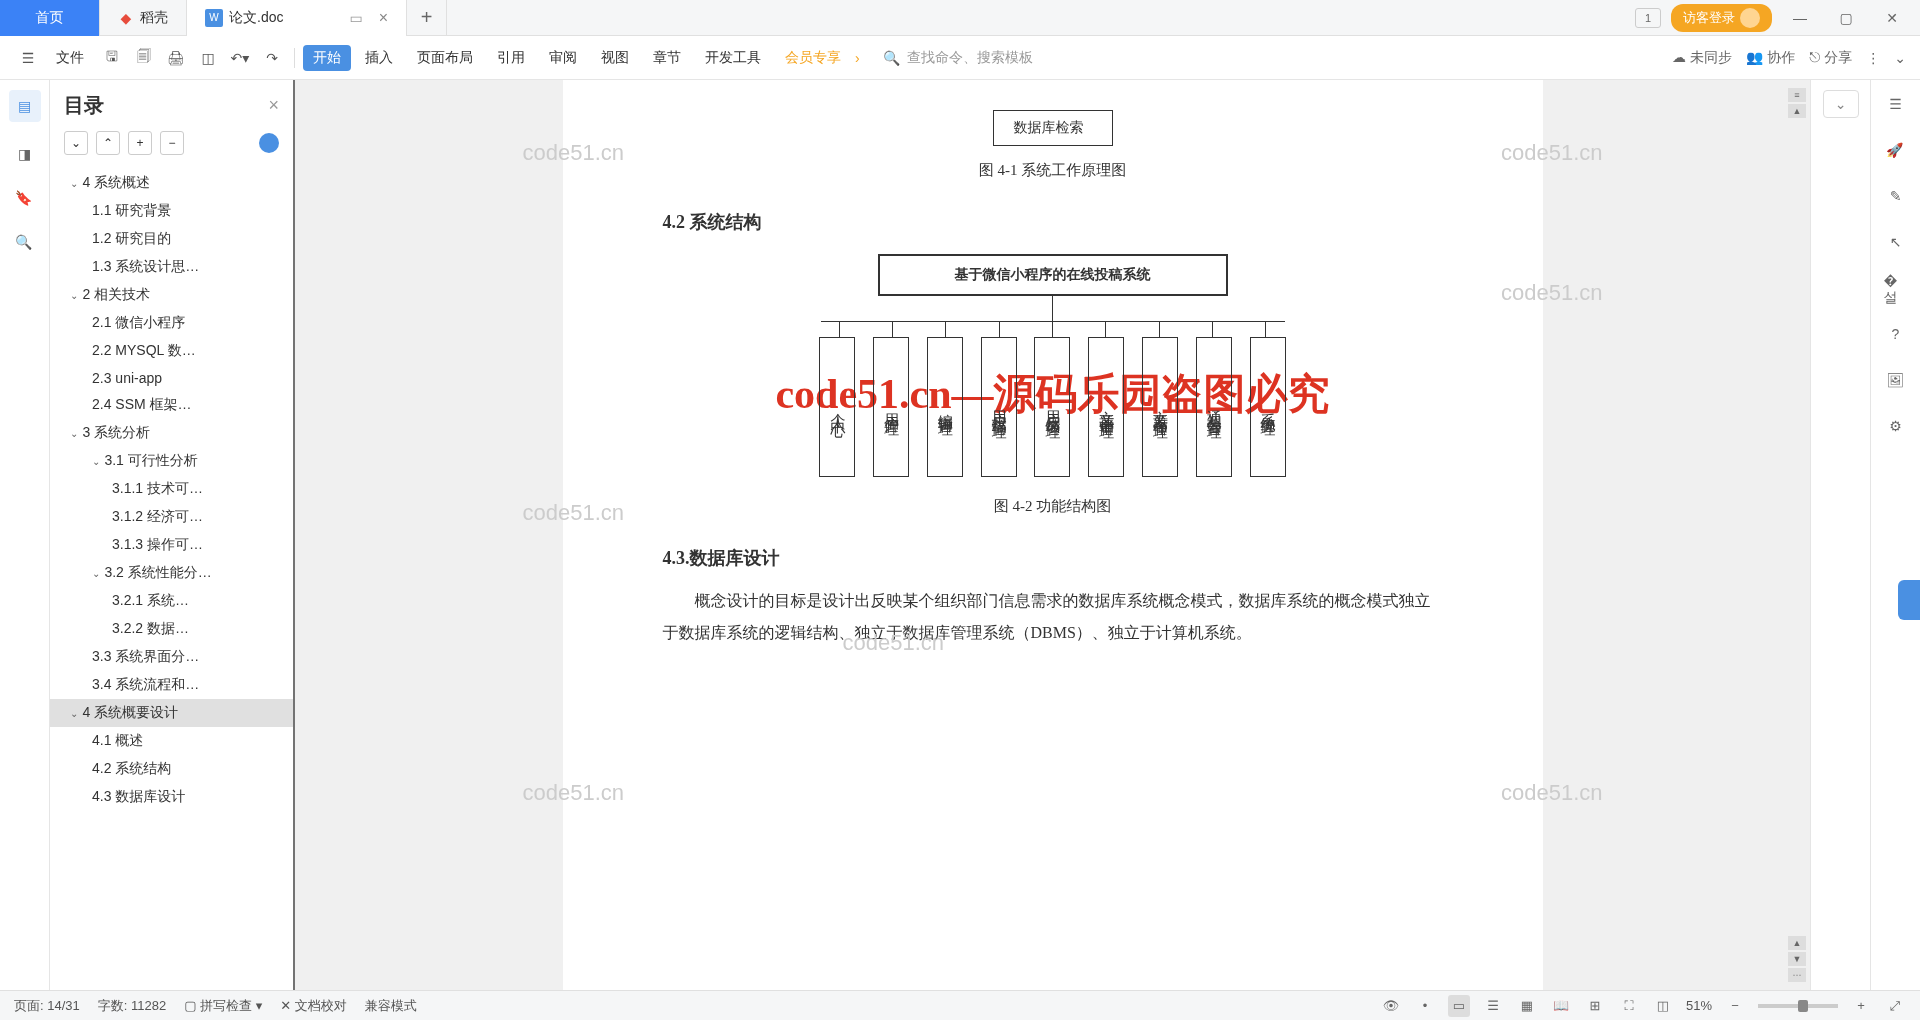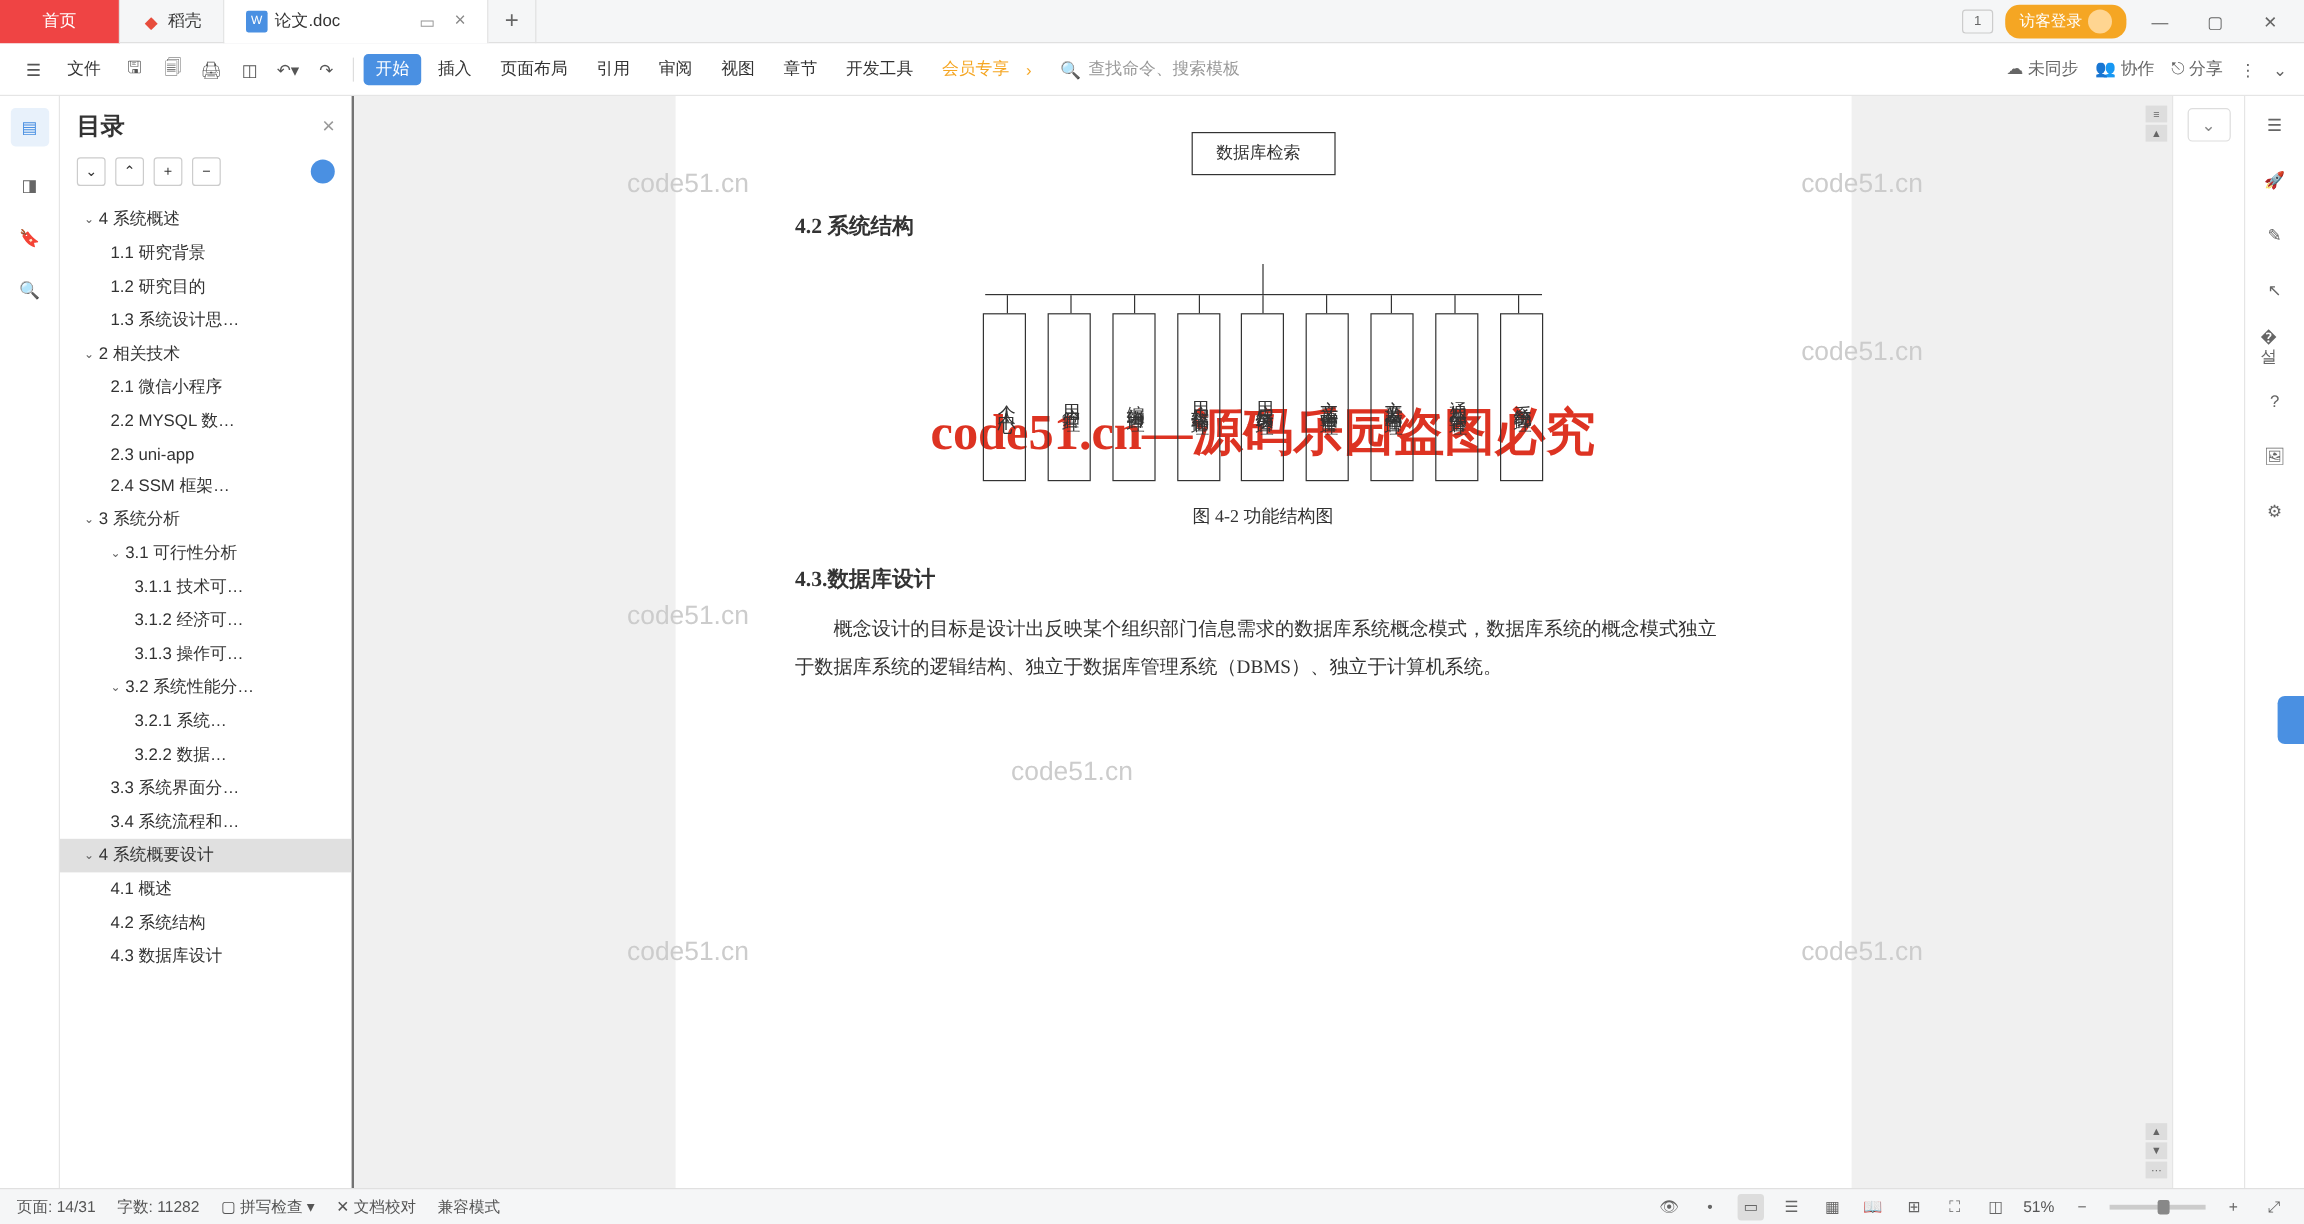--- a/index.html
+++ b/index.html
@@ -1,19 +1,19 @@
 <!DOCTYPE html>
 <html><head>
 <meta charset="utf-8">
 <style>
 *{margin:0;padding:0;box-sizing:border-box;font-family:"Microsoft YaHei",sans-serif}
 body{width:1920px;height:1020px;overflow:hidden;background:#fff;font-size:14px;color:#333}
 .titlebar{height:36px;background:#f5f6f7;display:flex;align-items:center;border-bottom:1px solid #e0e0e0}
 .tab{height:36px;padding:0 18px;display:flex;align-items:center;gap:6px;border-right:1px solid #e0e0e0;cursor:pointer}
-.tab.home{background:#ef4444;color:#fff;width:100px;justify-content:center}
+.tab.home{background:#3b82f6;color:#fff;width:100px;justify-content:center}
 .tab.active{background:#fff}
 .tab-icon{width:16px;height:16px;display:inline-flex;align-items:center;justify-content:center}
 .tab-close{margin-left:10px;color:#888;font-size:16px}
 .new-tab{width:40px;justify-content:center;font-size:20px;color:#666}
 .titlebar-right{margin-left:auto;display:flex;align-items:center;gap:10px;padding-right:10px}
 .login-btn{background:#f5a623;color:#fff;padding:4px 12px;border-radius:12px;display:flex;align-items:center;gap:5px;font-size:13px}
 .avatar{width:20px;height:20px;border-radius:50%;background:#ffd591}
 .winbtn{width:36px;height:28px;display:flex;align-items:center;justify-content:center;color:#666}
 .menubar{height:44px;display:flex;align-items:center;padding:0 14px;gap:4px;border-bottom:1px solid #e5e5e5}
 .menu-icon{width:28px;height:28px;display:flex;align-items:center;justify-content:center;color:#555}
@@ -233,24 +233,26 @@
     <div class="page">
       <div class="watermark" style="top:60px;left:-40px">code51.cn</div>
       <div class="watermark" style="top:60px;right:-60px">code51.cn</div>
       <div class="watermark" style="top:200px;right:-60px">code51.cn</div>
       <div class="watermark" style="top:420px;left:-40px">code51.cn</div>
       <div class="watermark" style="top:550px;left:280px">code51.cn</div>
       <div class="watermark" style="top:700px;left:-40px">code51.cn</div>
       <div class="watermark" style="top:700px;right:-60px">code51.cn</div>
 
       <div class="db-box">数据库检索</div>
+      <div class="caption">图 4-1 系统工作原理图</div>
       <div class="h2">4.2 系统结构</div>
 
       <div class="diagram" style="position:relative">
         <div class="big-wm" style="top:140px">code51.cn—源码乐园盗图必究</div>
+        <div class="diag-top">基于微信小程序的在线投稿系统</div>
         <div class="diag-line"></div>
         <div class="diag-hline"></div>
         <div style="display:flex;justify-content:space-around;padding:0 10px">
           <div class="diag-vline"></div>
             <div class="diag-vline"></div>
             <div class="diag-vline"></div>
             <div class="diag-vline"></div>
             <div class="diag-vline"></div>
             <div class="diag-vline"></div>
             <div class="diag-vline"></div>

